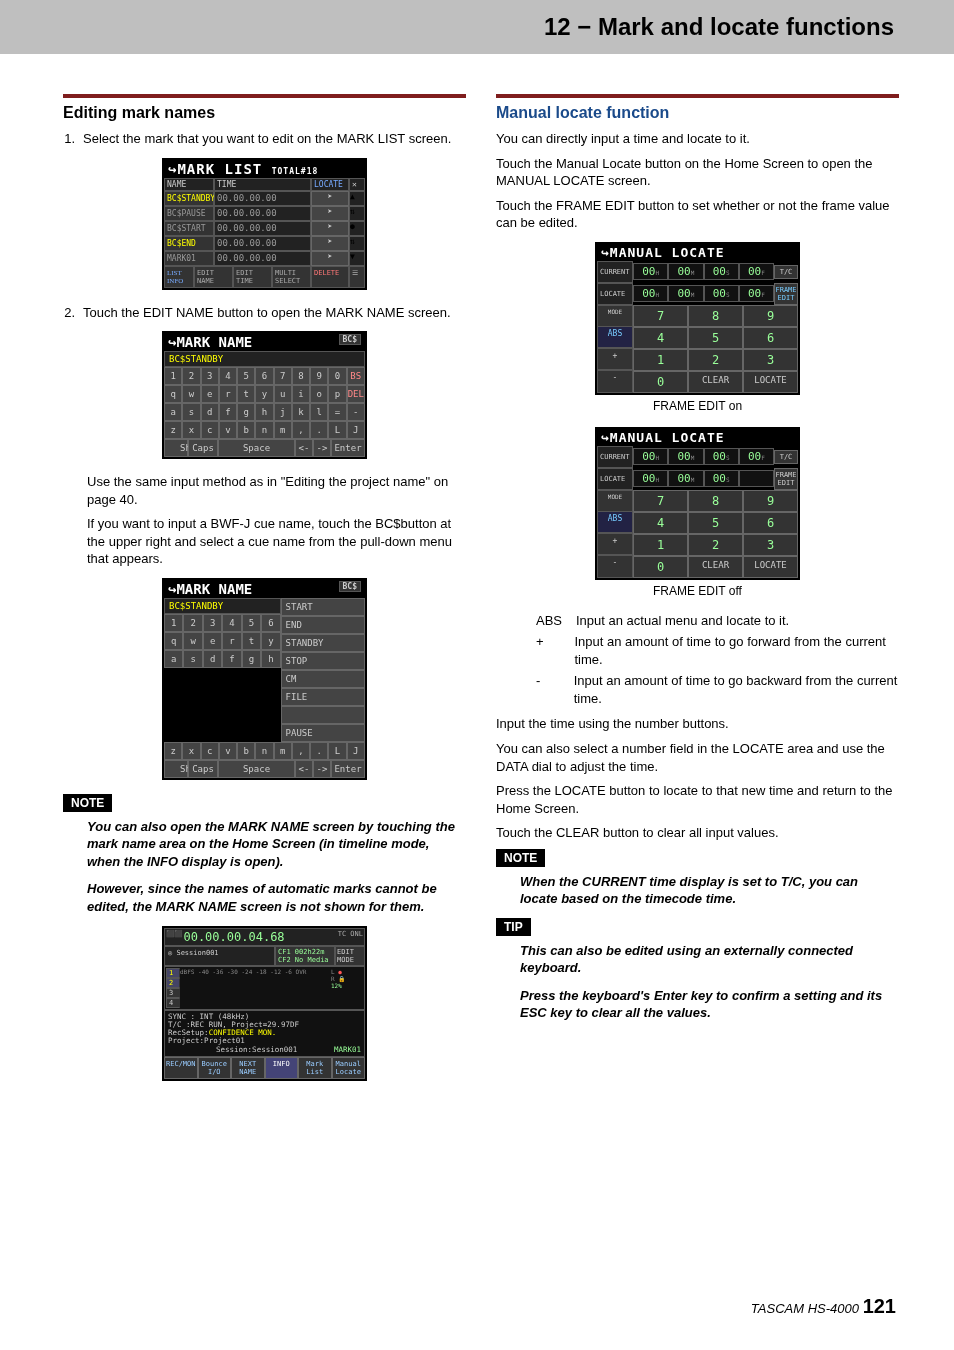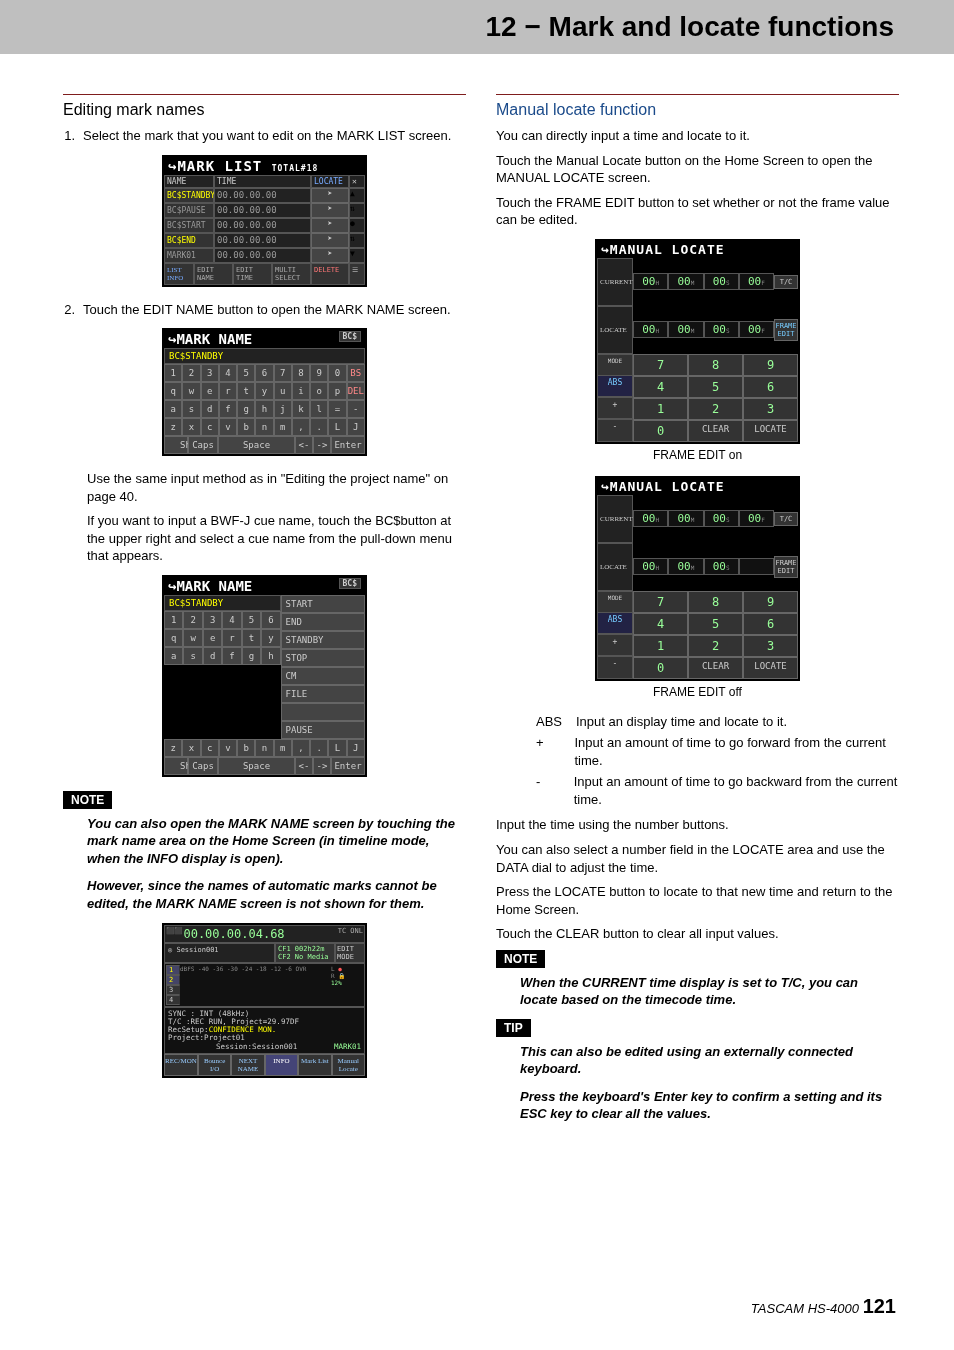--- a/index.html
+++ b/index.html
@@ -15,34 +15,34 @@
   .header-bar {
     background: #bfbfbf;
     height: 54px;
     width: 100%;
     display: flex;
     justify-content: flex-end;
     align-items: center;
     padding-right: 60px;
   }
   .header-title {
-    font-size: 28px;
+    font-size: 24px;
     font-weight: bold;
     color: #000;
   }
   .content {
     display: flex;
     padding: 40px 55px 0 63px;
     gap: 30px;
   }
   .col { flex: 1; }
   .section-heading {
     font-size: 16px;
-    font-weight: normal;
-    border-top: 1px solid #7f1d1d;
+    font-weight: bold;
+    border-top: 4px solid #7f1d1d;
     padding-top: 6px;
     margin-bottom: 8px;
   }
   .section-heading.blue { color: #1a4a8a; }
   ol { list-style: none; margin-bottom: 8px; }
   ol li { display: flex; gap: 8px; margin-bottom: 6px; line-height: 1.35; }
   ol li .num { flex-shrink: 0; width: 12px; text-align: right; }
   .num-2 { margin-top: 14px;}
   p { margin-bottom: 7px; line-height: 1.35; }
   .body-p.indented { margin-left: 24px; }
@@ -113,27 +113,27 @@
   .hs-sess .ed{width:30px;background:#333;color:#ccc;border:1px solid #555;font-size:7px;padding:1px;}
   .hs-slots .sl{background:#333;color:#ccc;border:1px solid #555;font-size:7px;padding:0 2px;height:10px;}
   .hs-slots .sl.sel{background:#446;color:#ff0;}
   .hs-mtr{display:flex;background:#111;border:1px solid #555;padding:1px;}
   .hs-mtr .sl{width:14px;border-right:1px solid #333;}
   .hs-mtr .db{flex:1;font-size:6px;color:#888;}
   .hs-mtr .lv{width:32px;font-size:6px;color:#888;}
   .hs-info{background:#111;color:#ccc;border:1px solid #555;padding:2px 3px;font-size:7.5px;line-height:1.1;}
   .hs-info .c{color:#ff0;} .hs-info .g{color:#9f9;}
   .hs-btn{display:flex;}
-  .hs-btn span{flex:1;background:#333;color:#9cf;border:1px solid #666;font-size:7px;text-align:center;padding:2px 0;font-family:Liberation Serif, serif;}
+  .hs-btn span{flex:1;background:#333;color:#9cf;border:1px solid #666;font-size:7px;text-align:center;padding:2px 0;}
   .hs-btn .info{color:#fff;background:#447;}
   
   .manloc{width:205px;}
   .ml-title{color:#fff;font-size:13px;font-weight:bold;letter-spacing:1px;padding:1px 4px;}
   .ml-row{display:flex;align-items:center;}
-  .ml-row .lbl{width:36px;font-size:7px;color:#ccc;padding:19px 2px;border:1px solid #555;background:#222;font-family:Liberation Serif, serif;}
+  .ml-row .lbl{width:36px;font-size:7px;color:#ccc;padding:6px 2px;border:1px solid #555;background:#222;}
   .ml-row .tc{flex:1;display:flex;}
   .ml-row .tc .seg{flex:1;background:#111;border:1px solid #555;color:#9f9;font-size:11px;text-align:center;padding:1px 0;font-family:monospace;}
   .ml-row .tc .seg.off{color:#555;}
   .ml-row .tc .sub{font-size:6px;color:#888;}
   .ml-row .btn{width:24px;font-size:7px;background:#333;color:#ccc;border:1px solid #666;text-align:center;padding:2px 0;}
   .ml-keys{display:flex;}
   .ml-keys .mcol{width:36px;display:flex;flex-direction:column;}
   .ml-keys .mcol span{flex:1;font-size:8px;background:#333;color:#ccc;border:1px solid #555;text-align:center;padding:2px 0;}
   .ml-keys .mcol .abs{color:#7cf;background:#224;}
   .ml-keys .pad{flex:1;}
@@ -532,21 +532,21 @@
                 <span class="tb">LOCATE</span>
               </div>
             </div>
           </div></div>
       <div class="figure-caption">FRAME EDIT off</div>
     </div>
 
     <div class="mode-list" id="modes">
         <div class="mode-row">
           <span class="mk">ABS</span>
-          <span>Input an display time and locate to it.</span>
+          <span>Input an actual menu and locate to it.</span>
         </div>
         <div class="mode-row">
           <span class="mk">+</span>
           <span>Input an amount of time to go forward from the current time.</span>
         </div>
         <div class="mode-row">
           <span class="mk">-</span>
           <span>Input an amount of time to go backward from the current time.</span>
         </div>
       </div>

